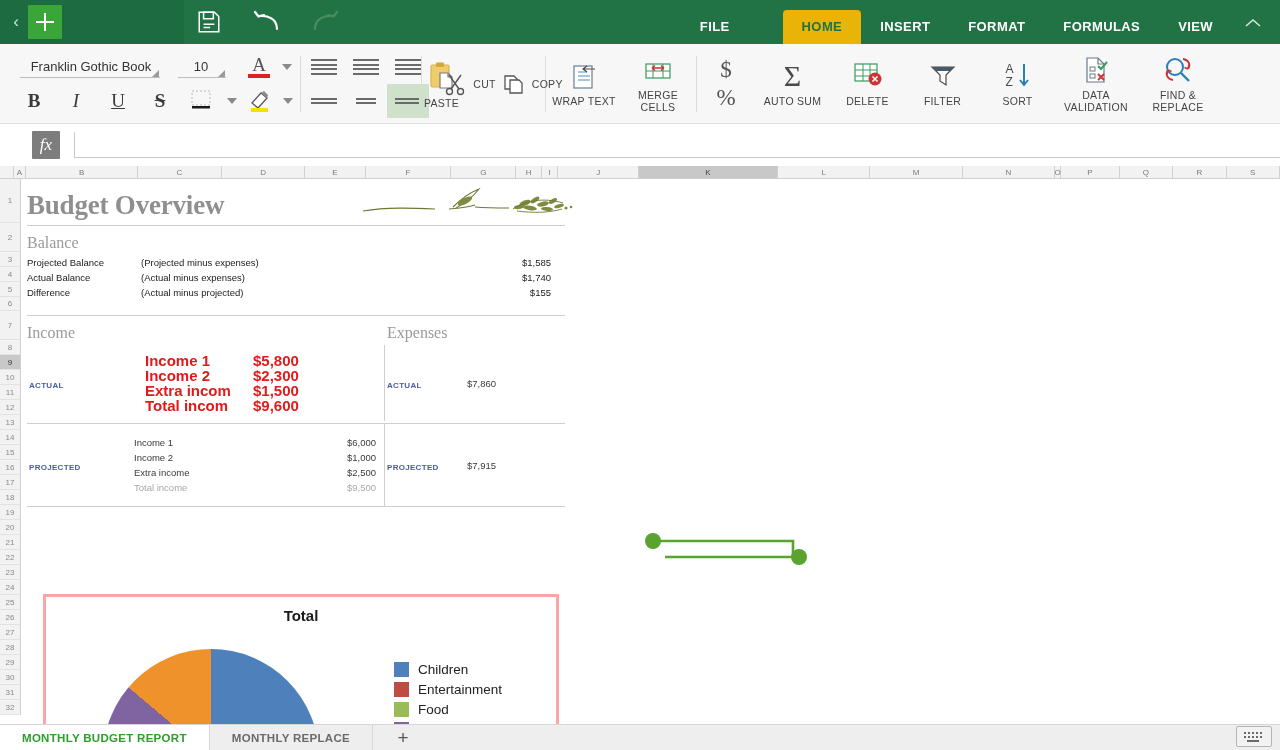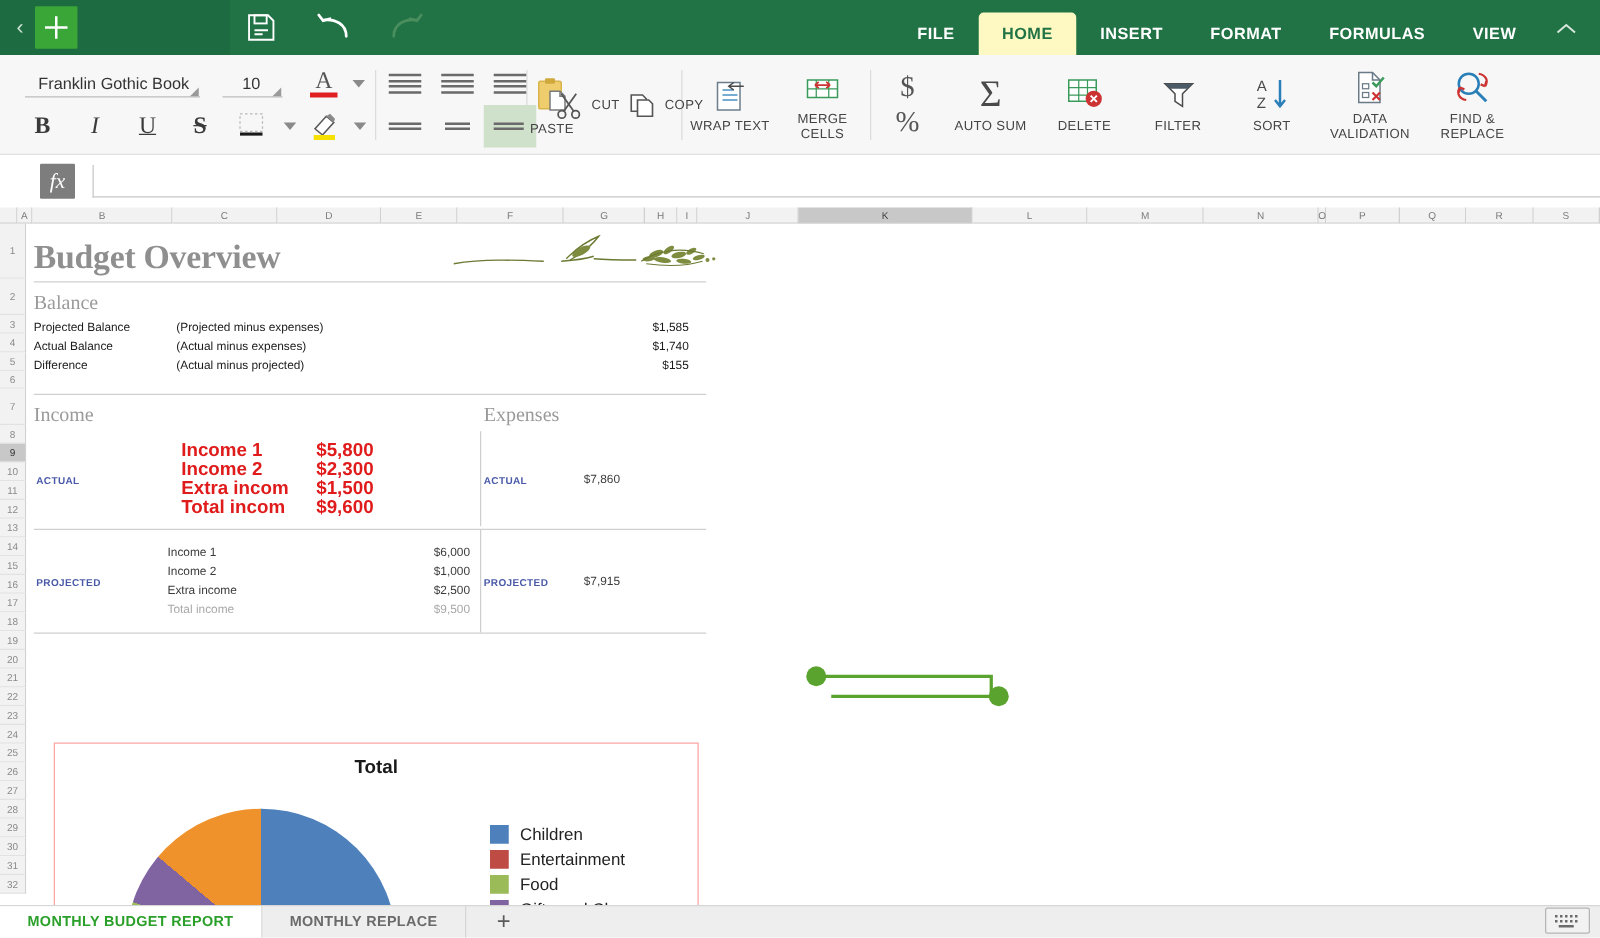--- a/index.html
+++ b/index.html
@@ -41,22 +41,23 @@
 
   .tabs {
     position: absolute; right: 48px; bottom: 0; height: 44px;
     display: flex; align-items: flex-end;
   }
   .tab {
     color: #ffffff; font-size: 13px; font-weight: bold; letter-spacing: .4px;
     padding: 0 19px; height: 34px; line-height: 34px; white-space: nowrap;
   }
   .tab.active {
-    background: #fef9c3; color: #217346; height: 34px;
+    background: #eab308; color: #217346; height: 34px;
     border-radius: 4px 4px 0 0;
+    margin-left: 34px;
   }
   .ribbon-collapse {
     position: absolute; right: 10px; top: 8px; width: 34px; height: 30px;
     display:flex; align-items:center; justify-content:center;
   }
 
   
   .ribbon {
     position: absolute; top: 44px; left: 0; width: 1280px; height: 80px;
     background: #f7f7f7; border-bottom: 1px solid #e0e0e0;
@@ -201,21 +202,21 @@
   .redval { width: 90px; text-align: left; }
 
   .projrow { display: flex; font-size: 9.5px; color: #3a3a3a; height: 15px; align-items: center; }
   .projrow.muted { color: #a8a8a8; }
   .proj-l { width: 120px; }
   .proj-v { width: 130px; text-align: right; padding-right: 8px; }
 
   
   .chartbox {
     position: absolute; left: 22px; top: 415px; width: 516px; height: 148px;
-    border: 1px solid #fca5a5; background: #fff; overflow: hidden;
+    border: 3px solid #fca5a5; background: #fff; overflow: hidden;
   }
   .chart-title {
     text-align: center; font-size: 15px; font-weight: bold; color: #1a1a1a;
     margin-top: 10px; font-family: "Liberation Sans", sans-serif;
   }
   .pie { position: absolute; left: 57px; top: 52px; width: 216px; height: 216px; border-radius: 50%; }
   .legend { position: absolute; left: 348px; top: 62px; }
   .lgrow { display: flex; align-items: center; gap: 9px; height: 20px; }
   .lgsw { width: 15px; height: 15px; }
   .lgtx { font-size: 13.5px; color: #222; white-space: nowrap; }

